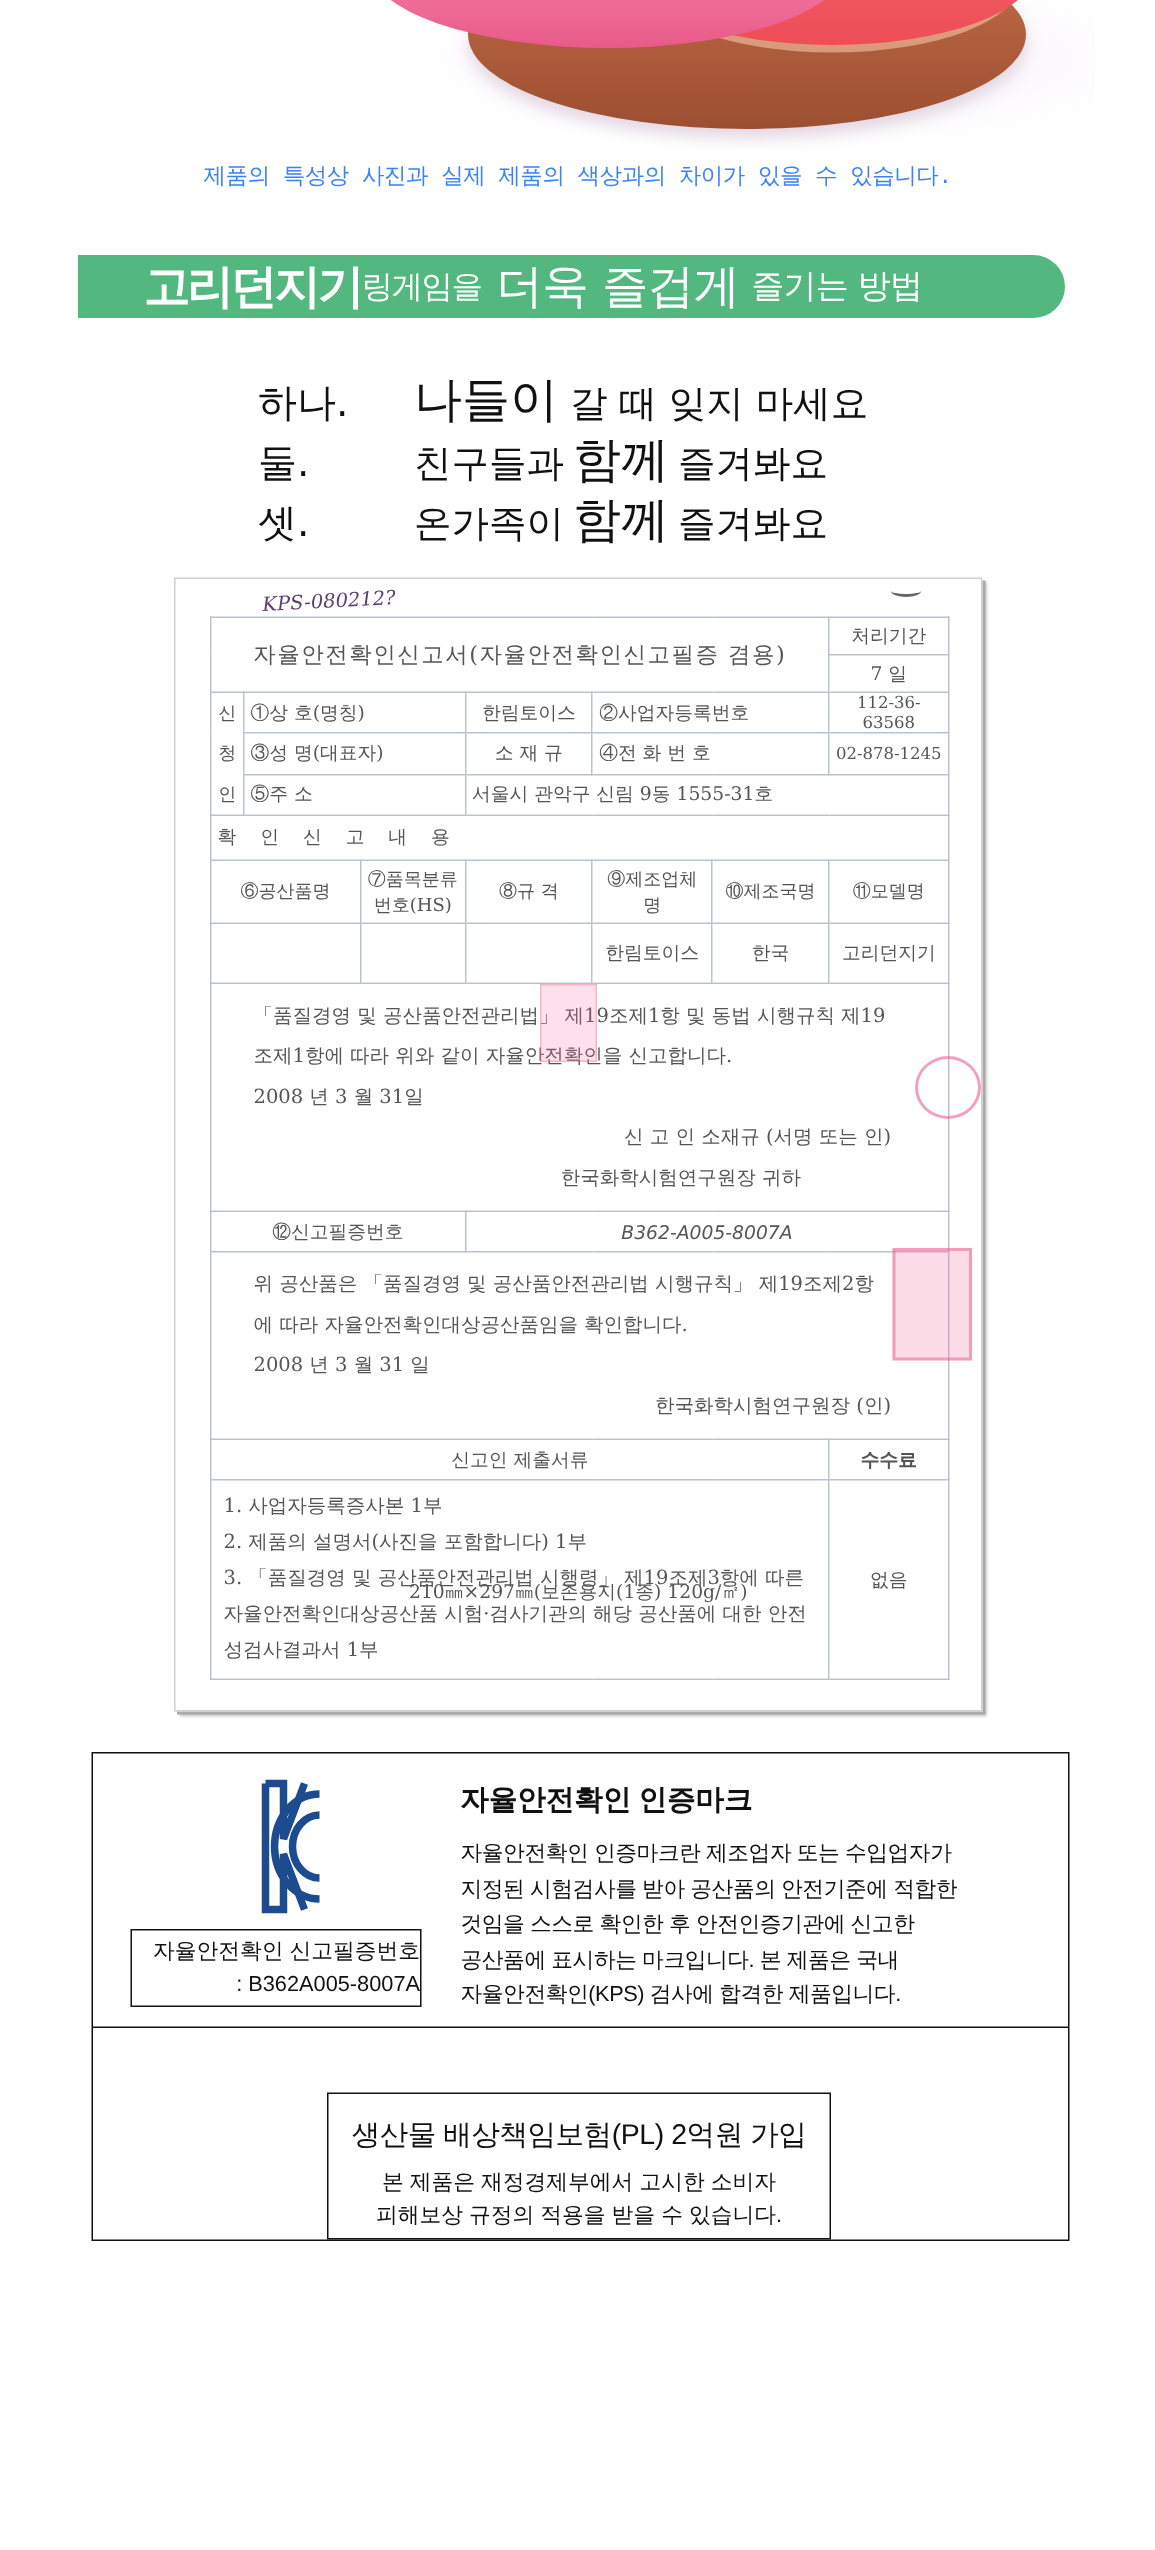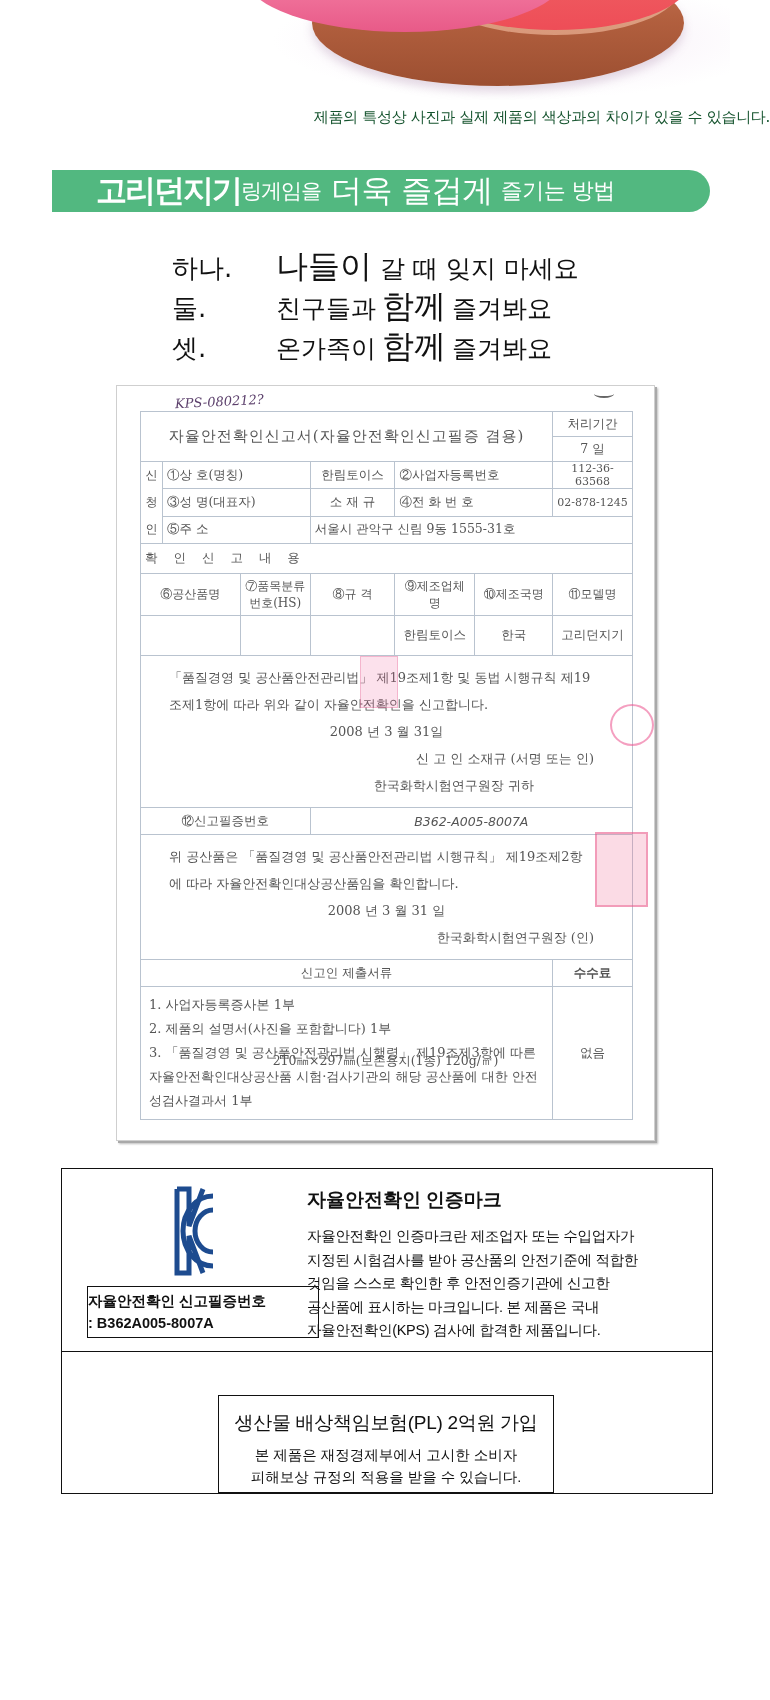--- a/index.html
+++ b/index.html
@@ -13,22 +13,22 @@
   .photo .base { position: absolute; left: 312px; top: -40px; width: 372px; height: 126px; border-radius: 50%;
     background: linear-gradient(180deg, #c9795a 0%, #b3603f 45%, #9c4f31 100%);
     box-shadow: 0 6px 10px rgba(150,110,150,0.25); }
   .photo .base-top { position: absolute; left: 430px; top: -60px; width: 250px; height: 95px; border-radius: 50%;
     background: linear-gradient(180deg, #e8b79a, #d9987a); }
   .photo .ring-red { position: absolute; left: 420px; top: -70px; width: 270px; height: 100px; border-radius: 50%;
     background: linear-gradient(180deg, #f06a6a, #ee4d57); }
   .photo .ring-pink { position: absolute; left: 245px; top: -80px; width: 320px; height: 112px; border-radius: 50%;
     background: linear-gradient(180deg, #f58fb0, #ef6f98 70%, #e85a88); }
 
-  .caption { position: absolute; left: 0; width: 770px; top: 108px; text-align: right;
-    font-size: 15px; color: #14532d; letter-spacing: -0.3px; }
+  .caption { position: absolute; left: 0; width: 770px; top: 108px; text-align: center;
+    font-size: 15px; color: #3b82f6; letter-spacing: -0.3px; font-family: Liberation Mono, monospace; }
 
   
   .banner { position: absolute; left: 52px; top: 170px; width: 658px; height: 42px;
     background: #52b880; border-radius: 0 22px 22px 0; display: flex; align-items: center;
     padding-left: 44px; color: #fff; white-space: nowrap; }
   .banner .b-bold { font-size: 31px; font-weight: bold; letter-spacing: -2px; }
   .banner .b-sm { font-size: 21px; letter-spacing: -1px; }
   .banner .b-lg { font-size: 31px; letter-spacing: -0.5px; margin-left: 10px; }
   .banner .b-md { font-size: 22px; margin-left: 8px; letter-spacing: -0.5px; }
 
@@ -51,36 +51,36 @@
   .doc td { border: 1px solid #b9c3cf; padding: 0 4px; height: 27px; vertical-align: middle; }
   .doc .c { text-align: center; }
   .doc .title { font-size: 15px; text-align: center; height: 50px; letter-spacing: 1px; }
   .doc .side { width: 22px; text-align: center; font-size: 12px; line-height: 27px; }
   .doc .small { font-size: 11px; }
   .doc .sec-head { text-align: left; letter-spacing: 6px; height: 30px; }
   .doc .hdr td { height: 42px; text-align: center; font-size: 12px; }
   .doc .vals td { height: 40px; text-align: center; }
   .doc .para { padding: 8px 28px; line-height: 27px; font-size: 13px; }
   .doc .para .line { display: block; }
-  .doc .para .center { text-align: center; }
+  .doc .para .center { text-align: left; }
   .doc .para .right { text-align: right; padding-right: 10px; }
   .hand { font-family: "DejaVu Sans", sans-serif; font-style: italic; color: #555; }
   .doc .list { padding: 6px 8px; line-height: 24px; font-size: 13px; }
   .paper-foot { position: absolute; left: 0; width: 100%; top: 667px; text-align: center;
     font-family: "DejaVu Serif", serif; font-size: 12.5px; color: #555; }
   .stamp1 { position: absolute; left: 243px; top: 270px; width: 38px; height: 52px; background: rgba(240,120,170,0.22); border: 1px solid rgba(230,100,150,0.35); }
   .stamp2 { position: absolute; left: 493px; top: 318px; width: 44px; height: 42px; border-radius: 50%; border: 2px solid rgba(235,80,140,0.55); }
   .stamp3 { position: absolute; left: 478px; top: 446px; width: 53px; height: 75px; background: rgba(240,110,150,0.25); border: 2px solid rgba(230,80,130,0.45); }
 
   
   .cert { position: absolute; left: 61px; top: 1168px; width: 652px; height: 326px; border: 1.5px solid #111; }
   .cert-top { position: absolute; left: 0; top: 0; width: 100%; height: 183px; border-bottom: 1.5px solid #111; }
   .kc-logo { position: absolute; left: 111px; top: 17px; width: 44px; height: 90px; }
-  .reg-box { position: absolute; left: 25px; top: 117px; width: 232px; height: 52px; border: 1px solid #111;
-    text-align: left; font-family: "Liberation Sans", sans-serif; font-size: 14.5px; line-height: 22px; padding-top: 3px; color: #111; font-weight: bold; }
+  .reg-box { position: absolute; left: 25px; top: 117px; width: 194px; height: 52px; border: 1px solid #111;
+    text-align: right; font-family: "Liberation Sans", sans-serif; font-size: 14.5px; line-height: 22px; padding-top: 3px; color: #111; }
   .cert-title { position: absolute; left: 245px; top: 18px; font-family: Liberation Serif, serif; font-weight: bold; font-size: 19px; color: #111; }
   .cert-body { position: absolute; left: 245px; top: 56px; width: 360px; font-family: "Liberation Sans", sans-serif; font-size: 14.5px; line-height: 23.5px; color: #111; letter-spacing: -0.3px; }
   .pl-box { position: absolute; left: 156px; top: 226px; width: 336px; height: 98px; border: 1px solid #111; text-align: center; font-family: Liberation Sans, sans-serif; color: #111; }
   .pl-title { font-size: 19px; margin-top: 14px; letter-spacing: -0.3px; }
   .pl-body { font-size: 14.5px; line-height: 22px; margin-top: 8px; }
 </style>
 </head>
 <body>
 
 <div class="photo" title="고리던지기 링 제품 사진 (분홍색·빨간색 링과 나무 받침)">

